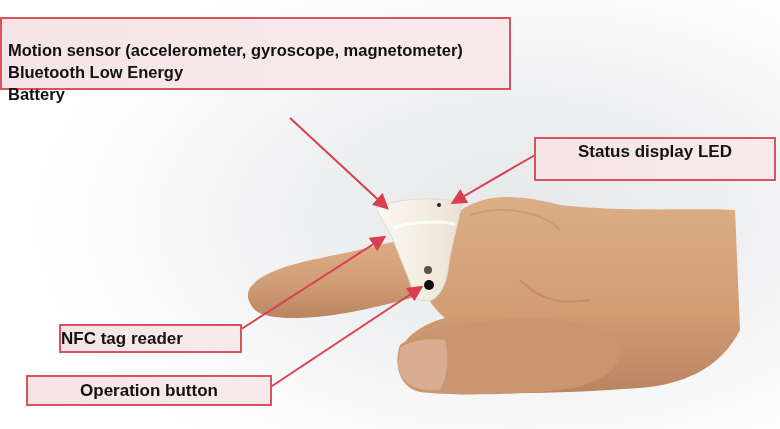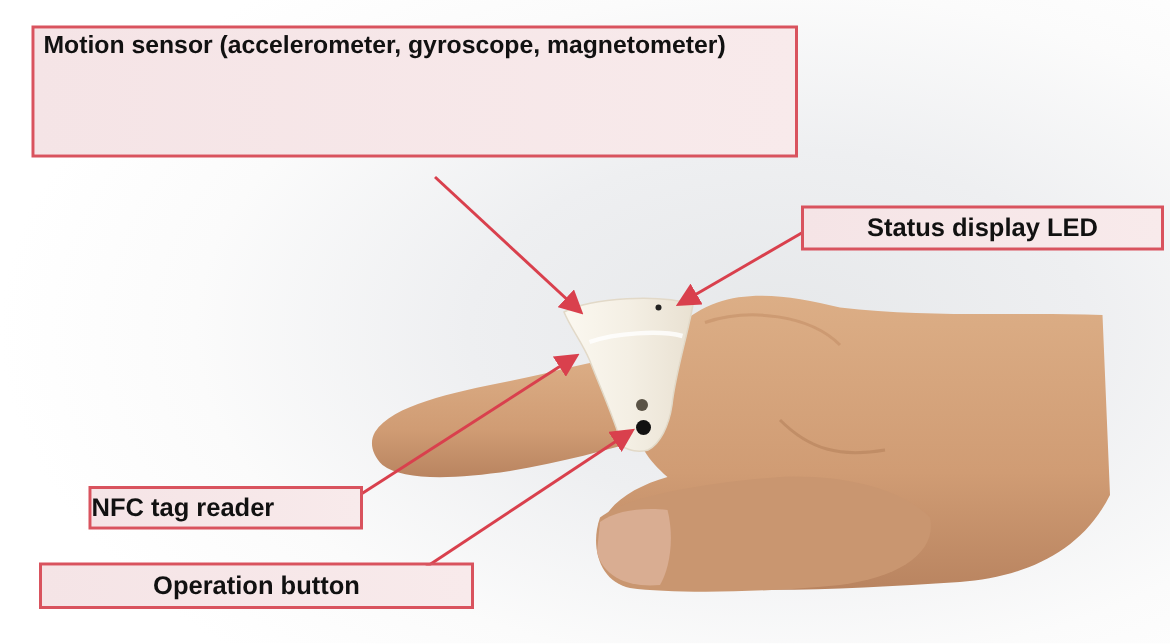--- a/index.html
+++ b/index.html
@@ -1,25 +1,25 @@
 <!DOCTYPE html>
 <html><head>
 <meta charset="utf-8">
 <style>
   html, body { margin:0; padding:0; }
   body { width:780px; height:429px; position:relative; overflow:hidden; background:#ffffff; font-family:"Liberation Sans", sans-serif; }
   .bg { position:absolute; left:0; top:0; width:780px; height:429px;
         background: radial-gradient(ellipse 520px 300px at 520px 220px, #e6e8ea 0%, #eeeff1 40%, #fbfbfb 75%, #ffffff 100%); }
   .photo { position:absolute; left:0; top:0; }
   .label-box { position:absolute; border:2px solid #d9535e; background:linear-gradient(90deg, #f5e4e6 0%, #f8eaeb 100%); box-sizing:border-box; color:#111; font-weight:bold; }
-  .top-box { left:21px; top:17px; width:511px; height:88px; padding:0 6px; font-size:16.5px; line-height:22px; }
+  .top-box { left:0; top:17px; width:511px; height:73px; padding:20px 6px; font-size:16.5px; line-height:22px; }
   .top-box div { white-space:nowrap; }
-  .led-box { left:534px; top:137px; width:242px; height:30px; font-size:17px; text-align:center; line-height:26px; }
+  .led-box { left:534px; top:137px; width:242px; height:44px; font-size:17px; text-align:center; line-height:26px; }
   .nfc-box { left:59px; top:324px; width:183px; height:29px; font-size:17px; text-align:left; line-height:25px; }
-  .op-box { left:26px; top:375px; width:290px; height:31px; font-size:17px; text-align:center; line-height:27px; }
+  .op-box { left:26px; top:375px; width:246px; height:31px; font-size:17px; text-align:center; line-height:27px; }
   .arrows { position:absolute; left:0; top:0; pointer-events:none; }
 </style>
 </head>
 <body>
 
 <div class="bg"></div>
 
 <svg class="photo" width="780" height="429" viewBox="0 0 780 429">
   <defs>
     <linearGradient id="skin" x1="0" y1="0" x2="0" y2="1">
@@ -58,17 +58,19 @@
     </marker>
   </defs>
   <line x1="290" y1="118" x2="386" y2="207" stroke="#d9404d" stroke-width="2" marker-end="url(#ah)"></line>
   <line x1="535" y1="155" x2="454" y2="202" stroke="#d9404d" stroke-width="2" marker-end="url(#ah)"></line>
   <line x1="232" y1="335" x2="383" y2="238" stroke="#d9404d" stroke-width="2" marker-end="url(#ah)"></line>
   <line x1="266" y1="390" x2="420" y2="288" stroke="#d9404d" stroke-width="2" marker-end="url(#ah)"></line>
 </svg>
 
 <div class="label-box top-box">
   <div>Motion sensor (accelerometer, gyroscope, magnetometer)</div>
+  <div>Bluetooth Low Energy</div>
+  <div>Battery</div>
 </div>
 
 <div class="label-box led-box">Status display LED</div>
 <div class="label-box nfc-box">NFC tag reader</div>
 <div class="label-box op-box">Operation button</div>
 
 </body></html>

